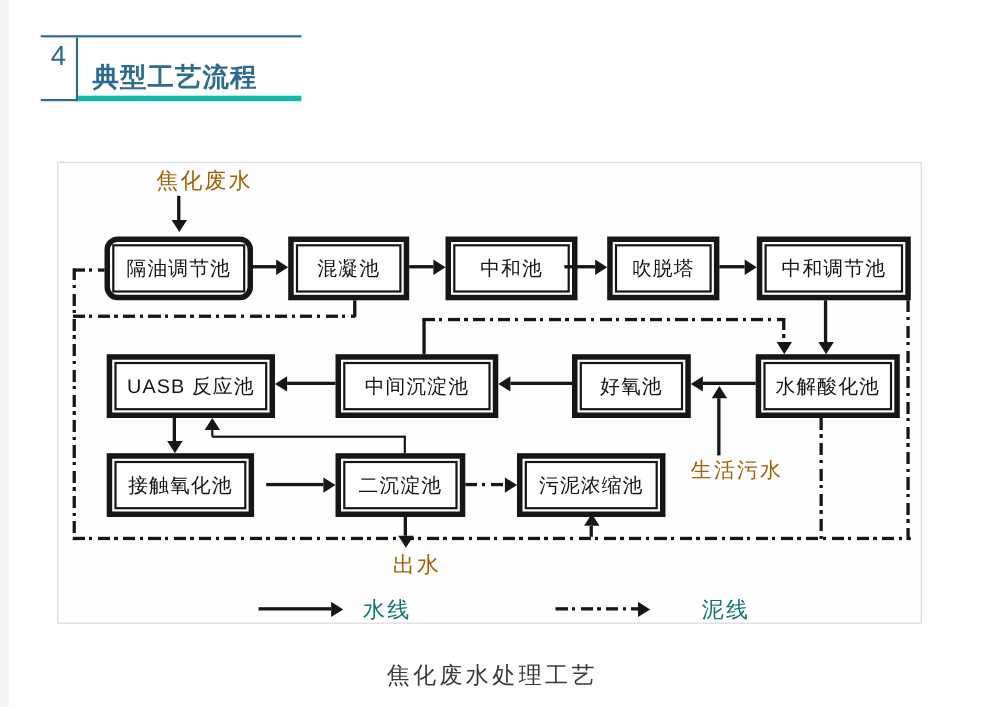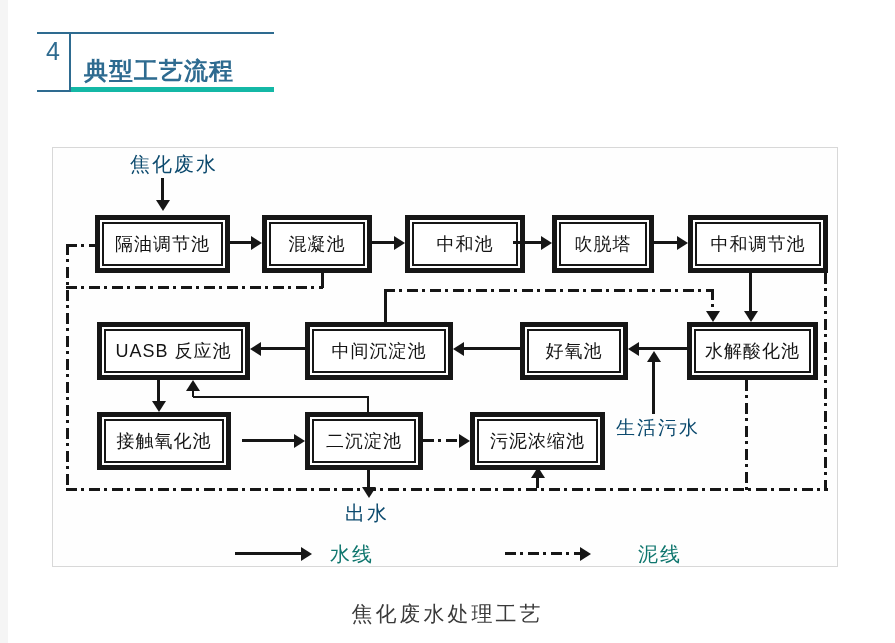--- a/index.html
+++ b/index.html
@@ -39,21 +39,21 @@
   
   .ar::after { content:""; position:absolute; left:100%; top:50%; margin-top:-7px;
     border:solid transparent; border-width:7px 0 7px 11px; border-left-color:#161616; }
   .al::before { content:""; position:absolute; right:100%; top:50%; margin-top:-7px;
     border:solid transparent; border-width:7px 11px 7px 0; border-right-color:#161616; }
   .ad::after { content:""; position:absolute; top:100%; left:50%; margin-left:-7px;
     border:solid transparent; border-width:11px 7px 0 7px; border-top-color:#161616; }
   .au::before { content:""; position:absolute; bottom:100%; left:50%; margin-left:-7px;
     border:solid transparent; border-width:0 7px 11px 7px; border-bottom-color:#161616; }
 
-  .flabel { position:absolute; font-size:20px; color:#0c4a6e; letter-spacing:2px; white-space:nowrap; }
+  .flabel { position:absolute; font-size:20px; color:#a16207; letter-spacing:2px; white-space:nowrap;margin-left:12px; }
   .legend-label { position:absolute; font-size:20px; color:#0f766e; letter-spacing:2px; }
 
   .caption { position:absolute; left:0; top:600px; width:895px; text-align:center;
     font-size:21px; letter-spacing:3px; color:#3a3a3a; }
 </style>
 </head>
 <body>
 
 <div id="page">
   <div id="left-strip"></div>
@@ -62,21 +62,21 @@
     <div class="sec-num">4</div>
     <div class="sec-title">典型工艺流程</div>
   </div>
 
   <div class="frame">
 
     <div class="flabel" style="left:77px; top:3px;">焦化废水</div>
     <div class="flabel" style="left:563px; top:267px; font-size:19px;">生活污水</div>
     <div class="flabel" style="left:292px; top:352px;">出水</div>
 
-    <div class="node" style="left:42px;  top:67px; width:135px;">
+    <div class="node" style="left:42px;  top:67px; width:135px;border-radius:12px;">
         <span>隔油调节池</span>
       </div>
     <div class="node" style="left:209px; top:67px; width:110px;">
         <span>混凝池</span>
       </div>
     <div class="node" style="left:352px; top:67px; width:120px;">
         <span>中和池</span>
       </div>
     <div class="node" style="left:499px; top:67px; width:102px;">
         <span>吹脱塔</span>

